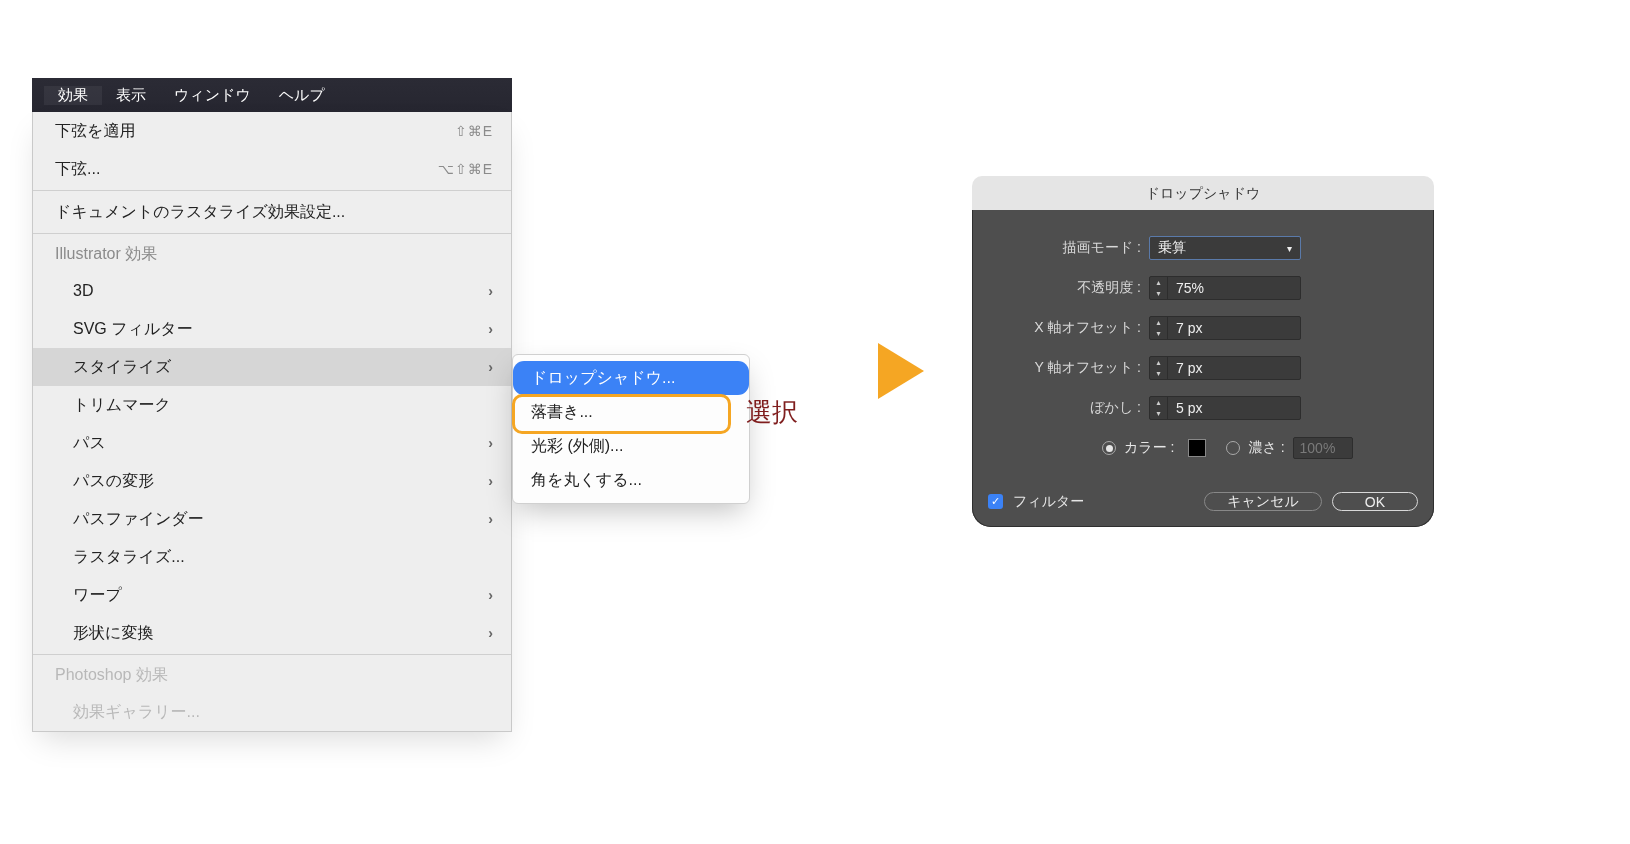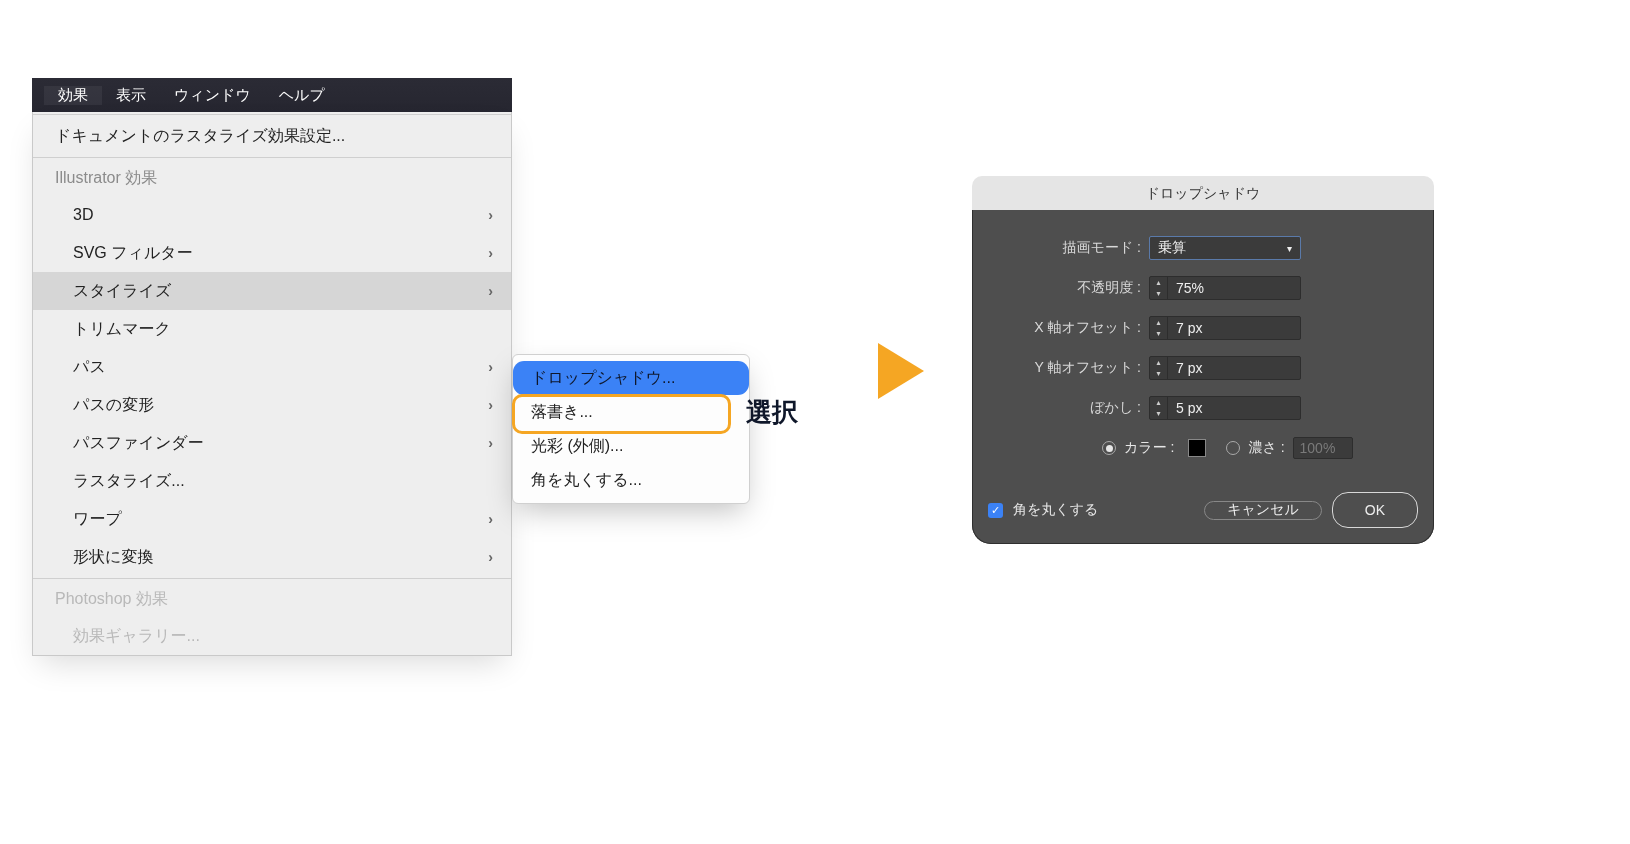--- a/index.html
+++ b/index.html
@@ -59,37 +59,37 @@
     border-radius: 6px;
     box-shadow: 0 12px 28px -6px rgba(0,0,0,0.25);
     padding: 6px 0;
     font-size: 16px;
     color:#222;
   }
   .submenu .srow {
     height: 34px; display:flex; align-items:center; padding:0 18px;
   }
   .submenu .srow.sel {
-    background:#3b82f6; color:#0f172a; border-radius:11px;
+    background:#3b82f6; color:#ffffff; border-radius:11px;
   }
   .sel-highlight-ring {
     position:absolute;
     left:512px; top:394px;
     width:219px; height:40px;
     border:3px solid #f5a623;
     border-radius:10px;
     pointer-events:none;
   }
 
   .annot {
     position:absolute;
     left:746px; top:395px;
-    color:#0f172a;
+    color:#7f1d1d;
     font-size:26px;
-    font-weight:700;
+    font-weight:400;
   }
   .arrow {
     position:absolute;
     left:878px; top:343px;
     width:0; height:0;
     border-top:28px solid transparent;
     border-bottom:28px solid transparent;
     border-left:46px solid #f5a623;
   }
 
@@ -146,33 +146,41 @@
   .dialog .footer {
     display:flex; align-items:center; padding:8px 16px 16px; gap:10px;
   }
   .dialog .check { width:15px; height:15px; background:#3b82f6; border-radius:3px; display:flex; align-items:center; justify-content:center; font-size:11px; color:#fff; }
   .dialog .spacer { flex:1; }
   .dialog .btn {
     height:19px; border-radius:16px; border:1px solid #888;
     background:#4e4e4e; color:#eee; padding:0 22px; font-size:14px;
     display:flex; align-items:center; justify-content:center;
   }
-  .dialog .btn.ok { border:1.5px solid #d8d8d8; padding:17px 32px; }
+  .dialog .btn.ok { border:1.5px solid #d8d8d8; padding:0 32px; }
 </style>
 </head>
 <body>
 
 <div class="menubar">
   <div class="mitem active">効果</div>
   <div class="mitem">表示</div>
   <div class="mitem">ウィンドウ</div>
   <div class="mitem">ヘルプ</div>
 </div>
 
 <div class="dropdown fade">
+  <div class="row">
+    <span>下弦を適用</span>
+    <span class="sc">⇧⌘E</span>
+  </div>
+  <div class="row">
+    <span>下弦...</span>
+    <span class="sc">⌥⇧⌘E</span>
+  </div>
   <div class="sep"></div>
   <div class="row">
     <span>ドキュメントのラスタライズ効果設定...</span>
   </div>
   <div class="sep"></div>
   <div class="header-row">Illustrator 効果</div>
 
   <div class="row sub">
     <span>3D</span>
     <span class="chev">›</span>
@@ -284,18 +292,18 @@
       <span class="radio on"></span>
       <span>カラー :</span>
       <span class="swatch"></span>
       <span class="radio"></span>
       <span>濃さ :</span>
       <span class="disabled-field">100%</span>
     </div>
   </div>
   <div class="footer">
     <span class="check">✓</span>
-    <span>角を丸くする</span>
+    <span>フィルター</span>
     <span class="spacer"></span>
     <div class="btn">キャンセル</div>
     <div class="btn ok">OK</div>
   </div>
 </div>
 
 </body></html>

